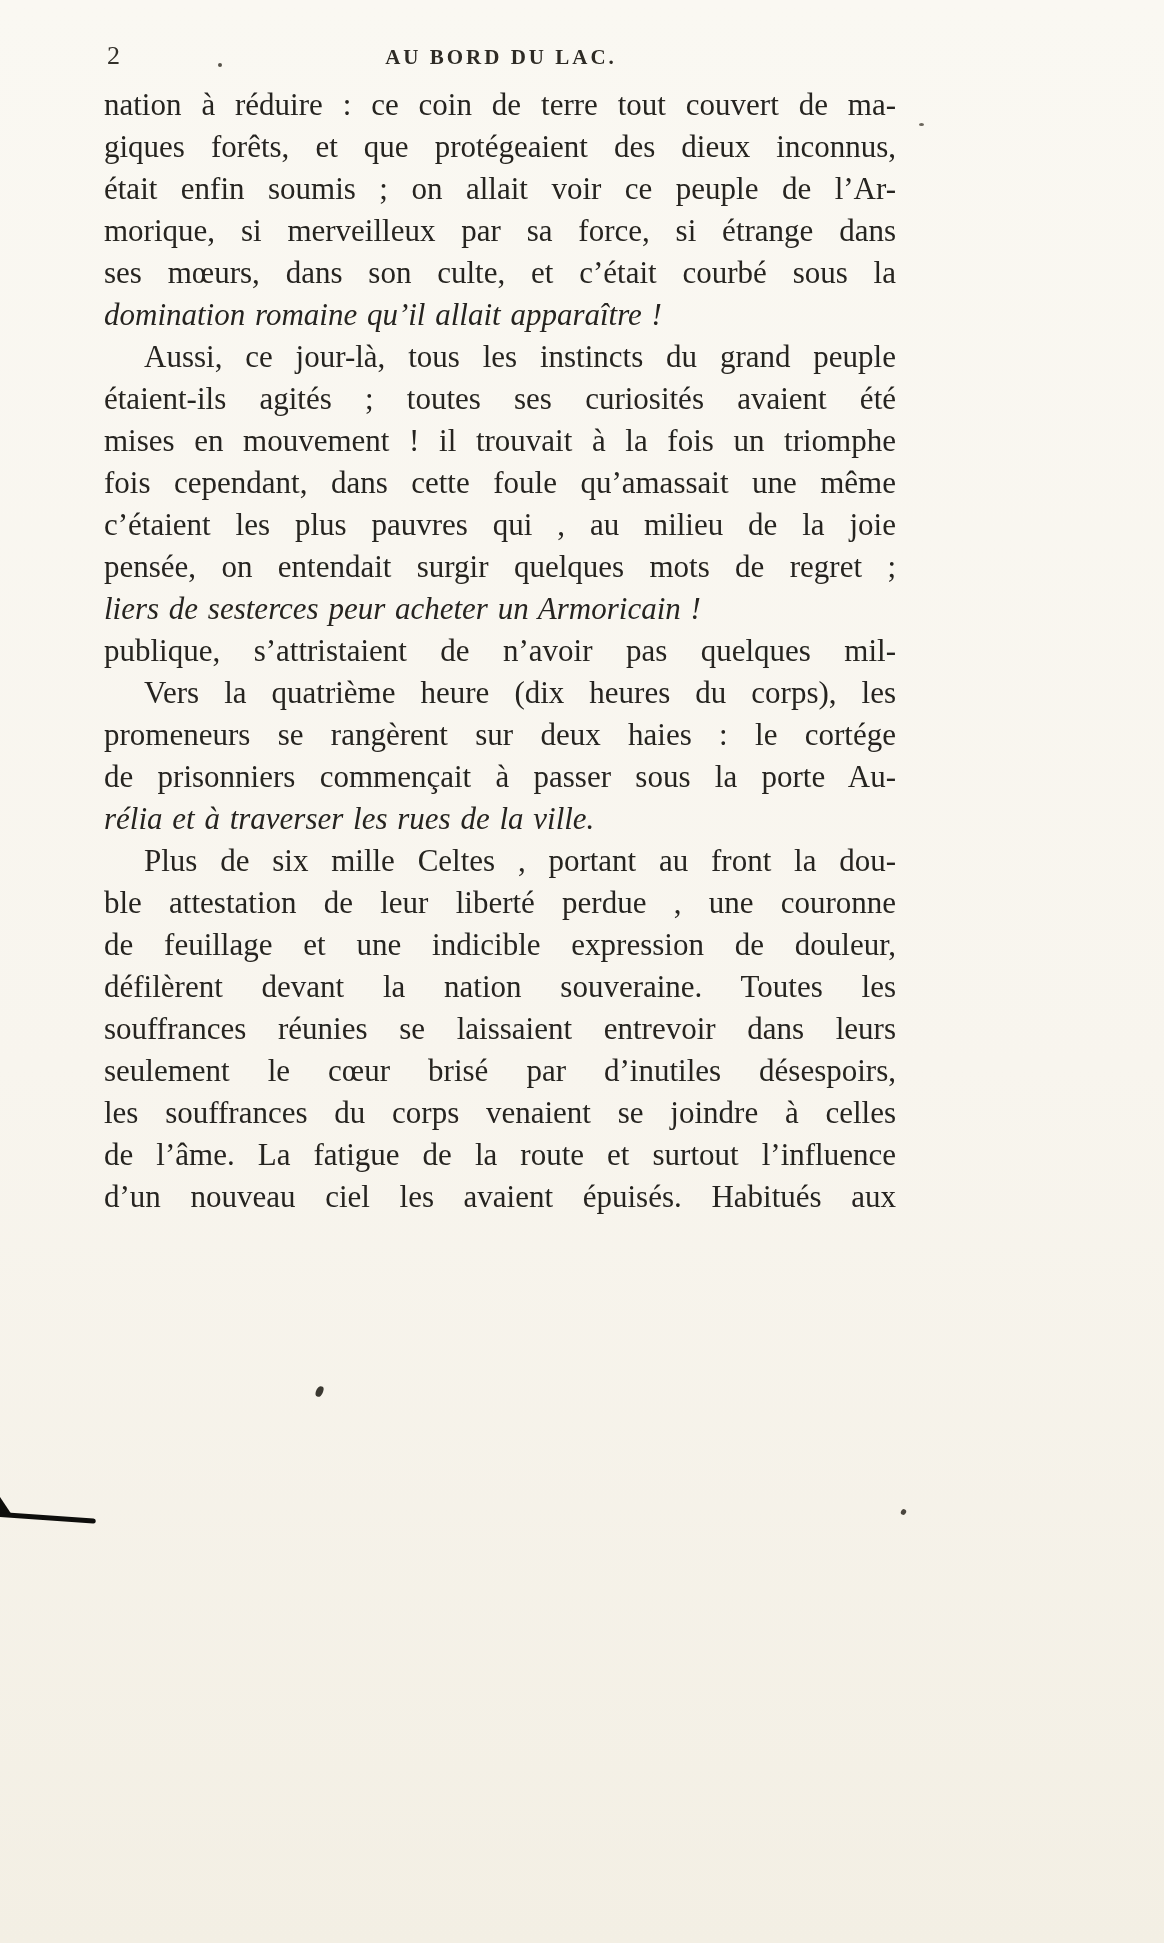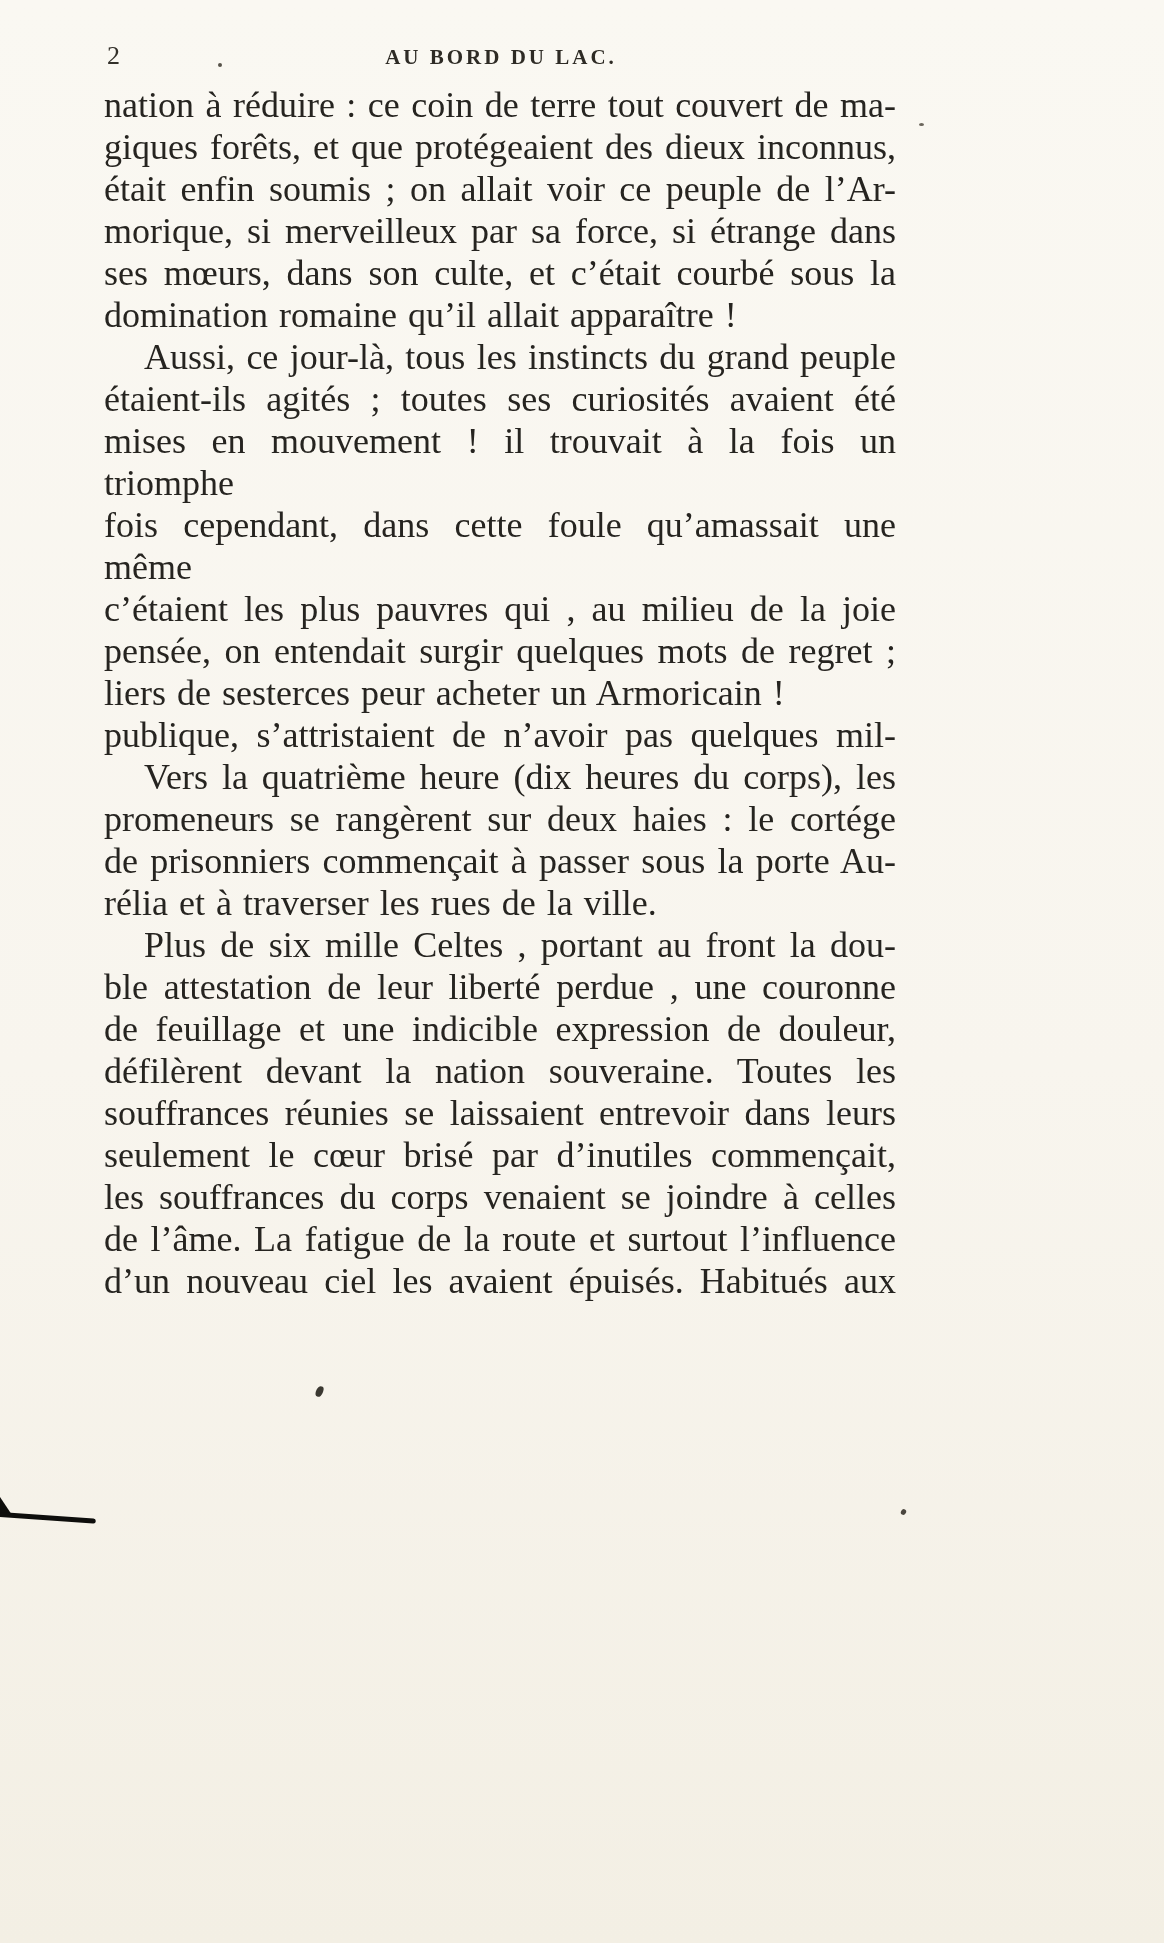--- a/index.html
+++ b/index.html
@@ -34,32 +34,32 @@
   }
   .speck-1 {
     position:absolute; left:113px; top:23px;
     width:4px; height:4px; border-radius:50%;
     background:#57534a;
   }
   .body-text {
     position:absolute;
     top:84px; left:104px;
     width:792px;
-    font-size:36px;
+    font-size:31px;
     line-height:42px;
     word-spacing:2px;
     color:#262420;
   }
   .paragraph { margin:0; }
   .line {
     text-align:justify;
     text-align-last:justify;
     white-space:normal;
   }
-  .line.last { text-align-last:left; }
+  .line.last { text-align-last:left;font-style:italic; }
   .line.indent { text-indent:40px; }
   .ink-mark {
     position:absolute; left:316px; top:1386px;
     width:7px; height:11px;
     background:#3b3831;
     border-radius:60% 40% 55% 45%;
     transform:rotate(18deg);
   }
   .corner-stroke {
     position:absolute; left:0; top:1512px;
@@ -122,21 +122,21 @@
         <div class="line">promeneurs se rangèrent sur deux haies : le cortége</div>
         <div class="line">de prisonniers commençait à passer sous la porte Au-</div>
         <div class="line last">rélia et à traverser les rues de la ville.</div>
       </div>
       <div class="paragraph">
         <div class="line indent">Plus de six mille Celtes , portant au front la dou-</div>
         <div class="line">ble attestation de leur liberté perdue , une couronne</div>
         <div class="line">de feuillage et une indicible expression de douleur,</div>
         <div class="line">défilèrent devant la nation souveraine. Toutes les</div>
         <div class="line">souffrances réunies se laissaient entrevoir dans leurs</div>
-        <div class="line">seulement le cœur brisé par d’inutiles commençait,</div>
+        <div class="line">seulement le cœur brisé par d’inutiles désespoirs,</div>
         <div class="line">les souffrances du corps venaient se joindre à celles</div>
         <div class="line">de l’âme. La fatigue de la route et surtout l’influence</div>
         <div class="line">d’un nouveau ciel les avaient épuisés. Habitués aux</div>
       </div>
     </div>
 
   <div class="ink-mark"></div>
   <div class="corner-tip"></div>
   <div class="corner-stroke"></div>
   <div class="margin-dot"></div>

